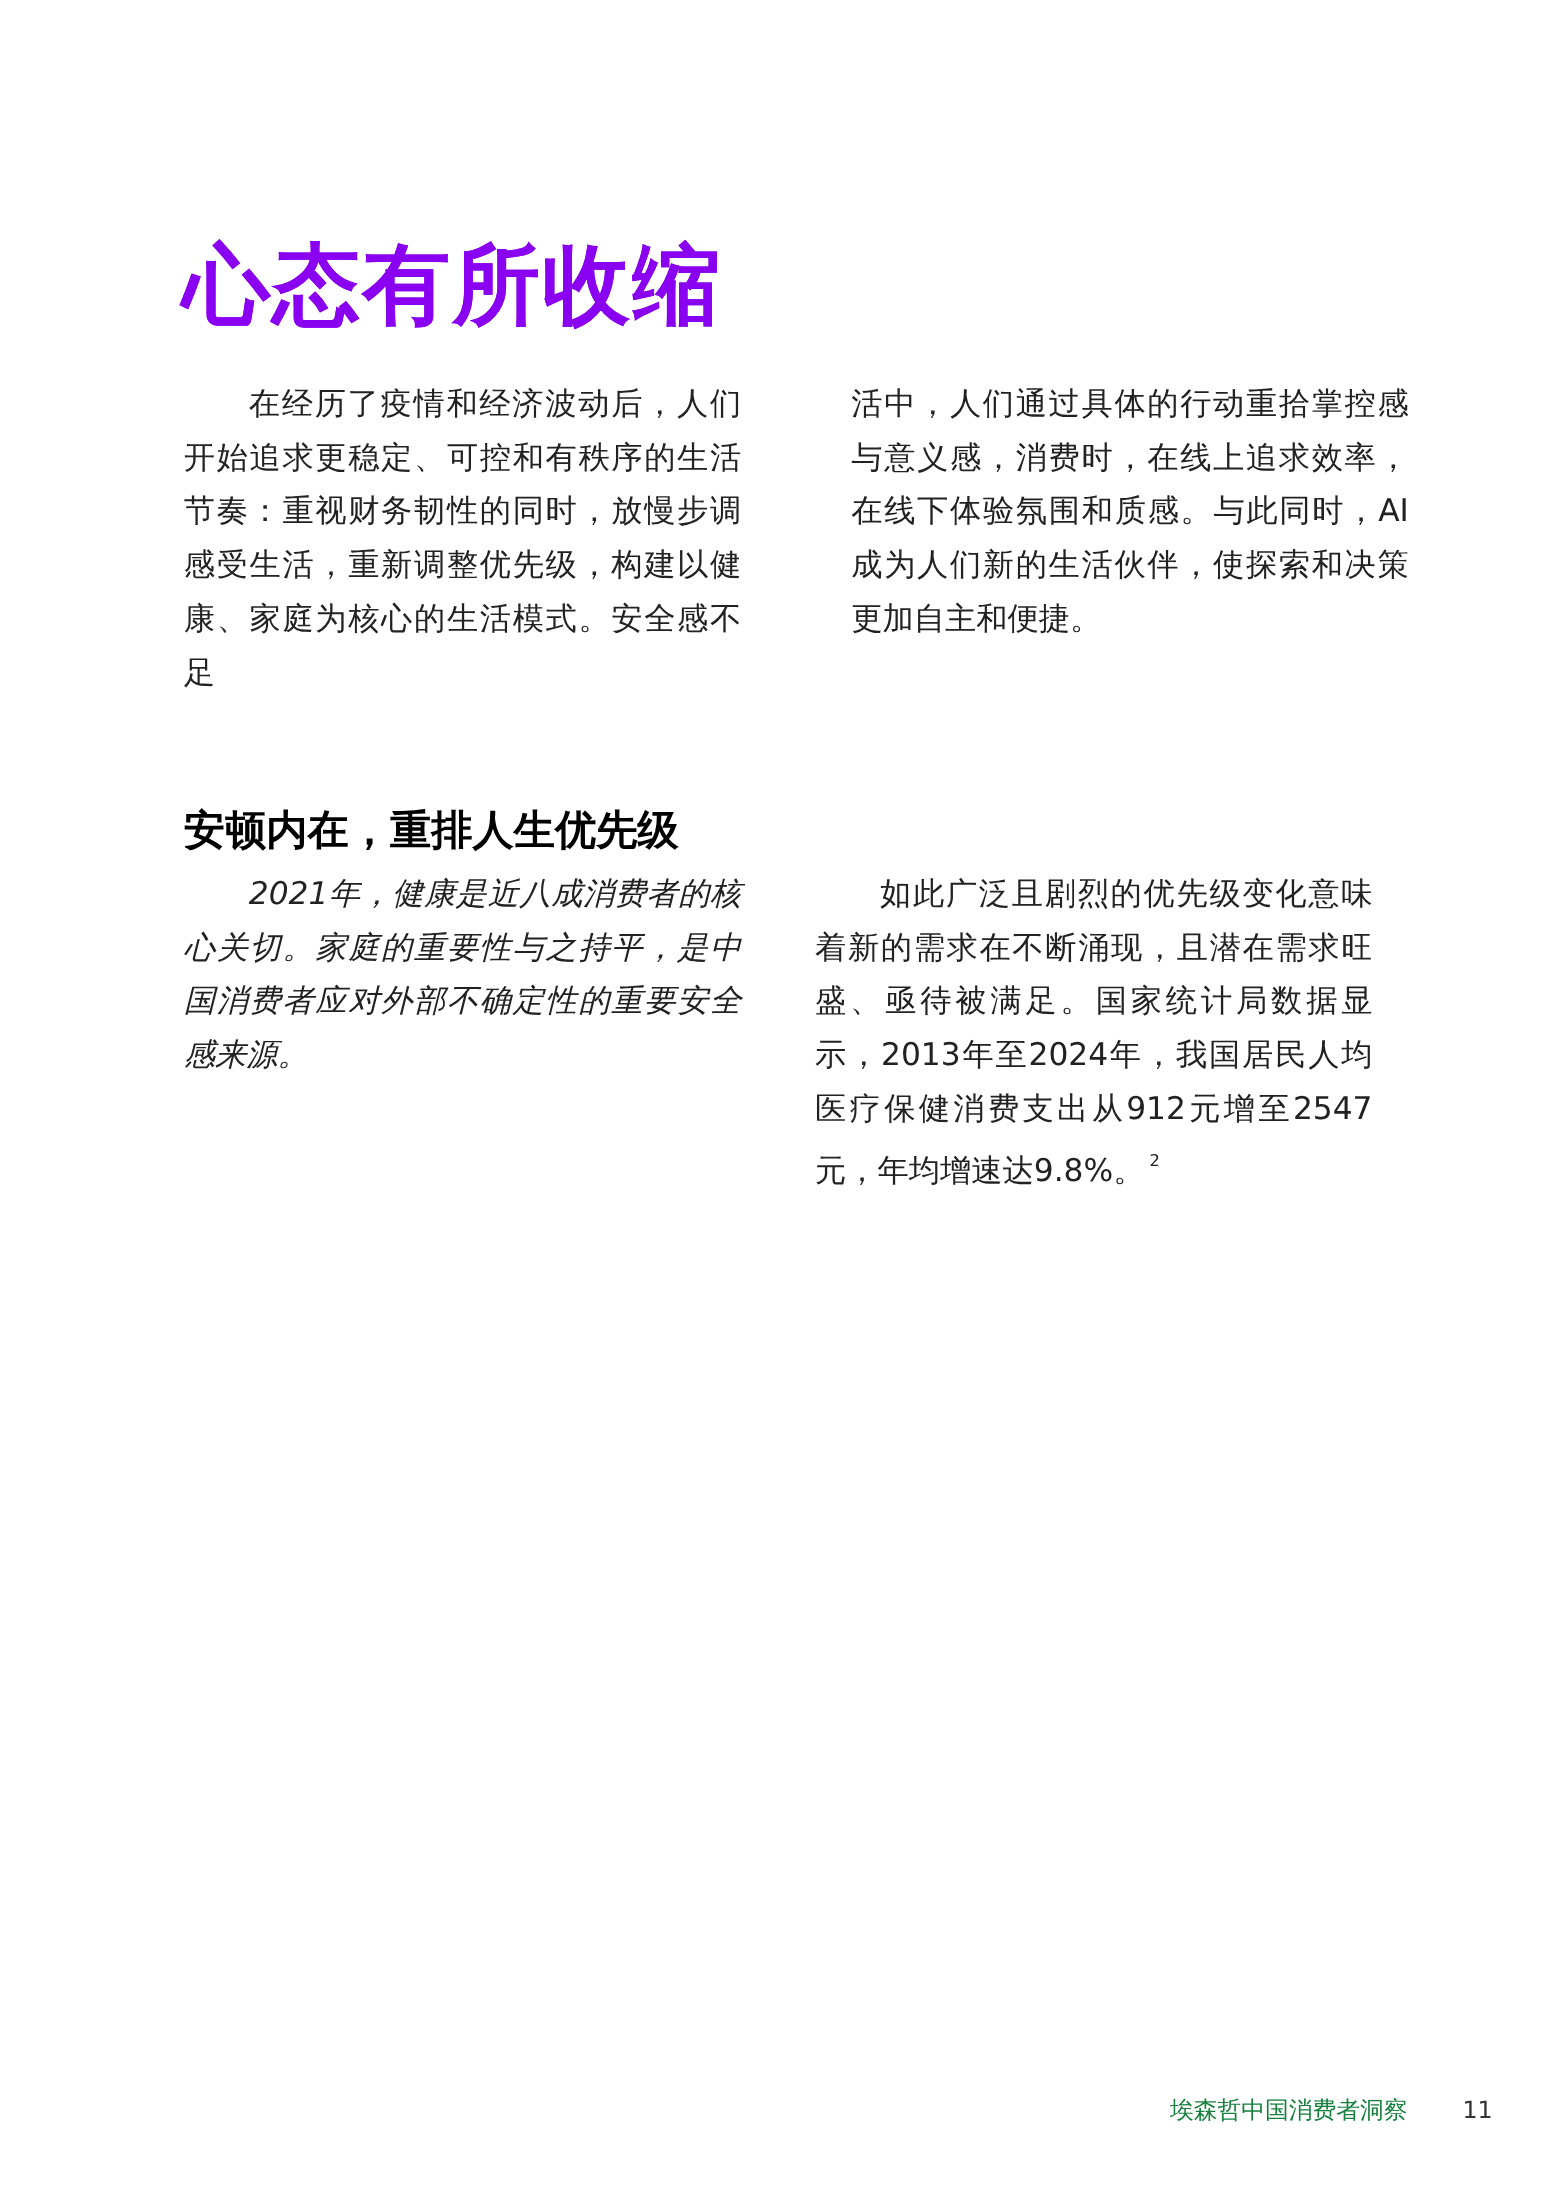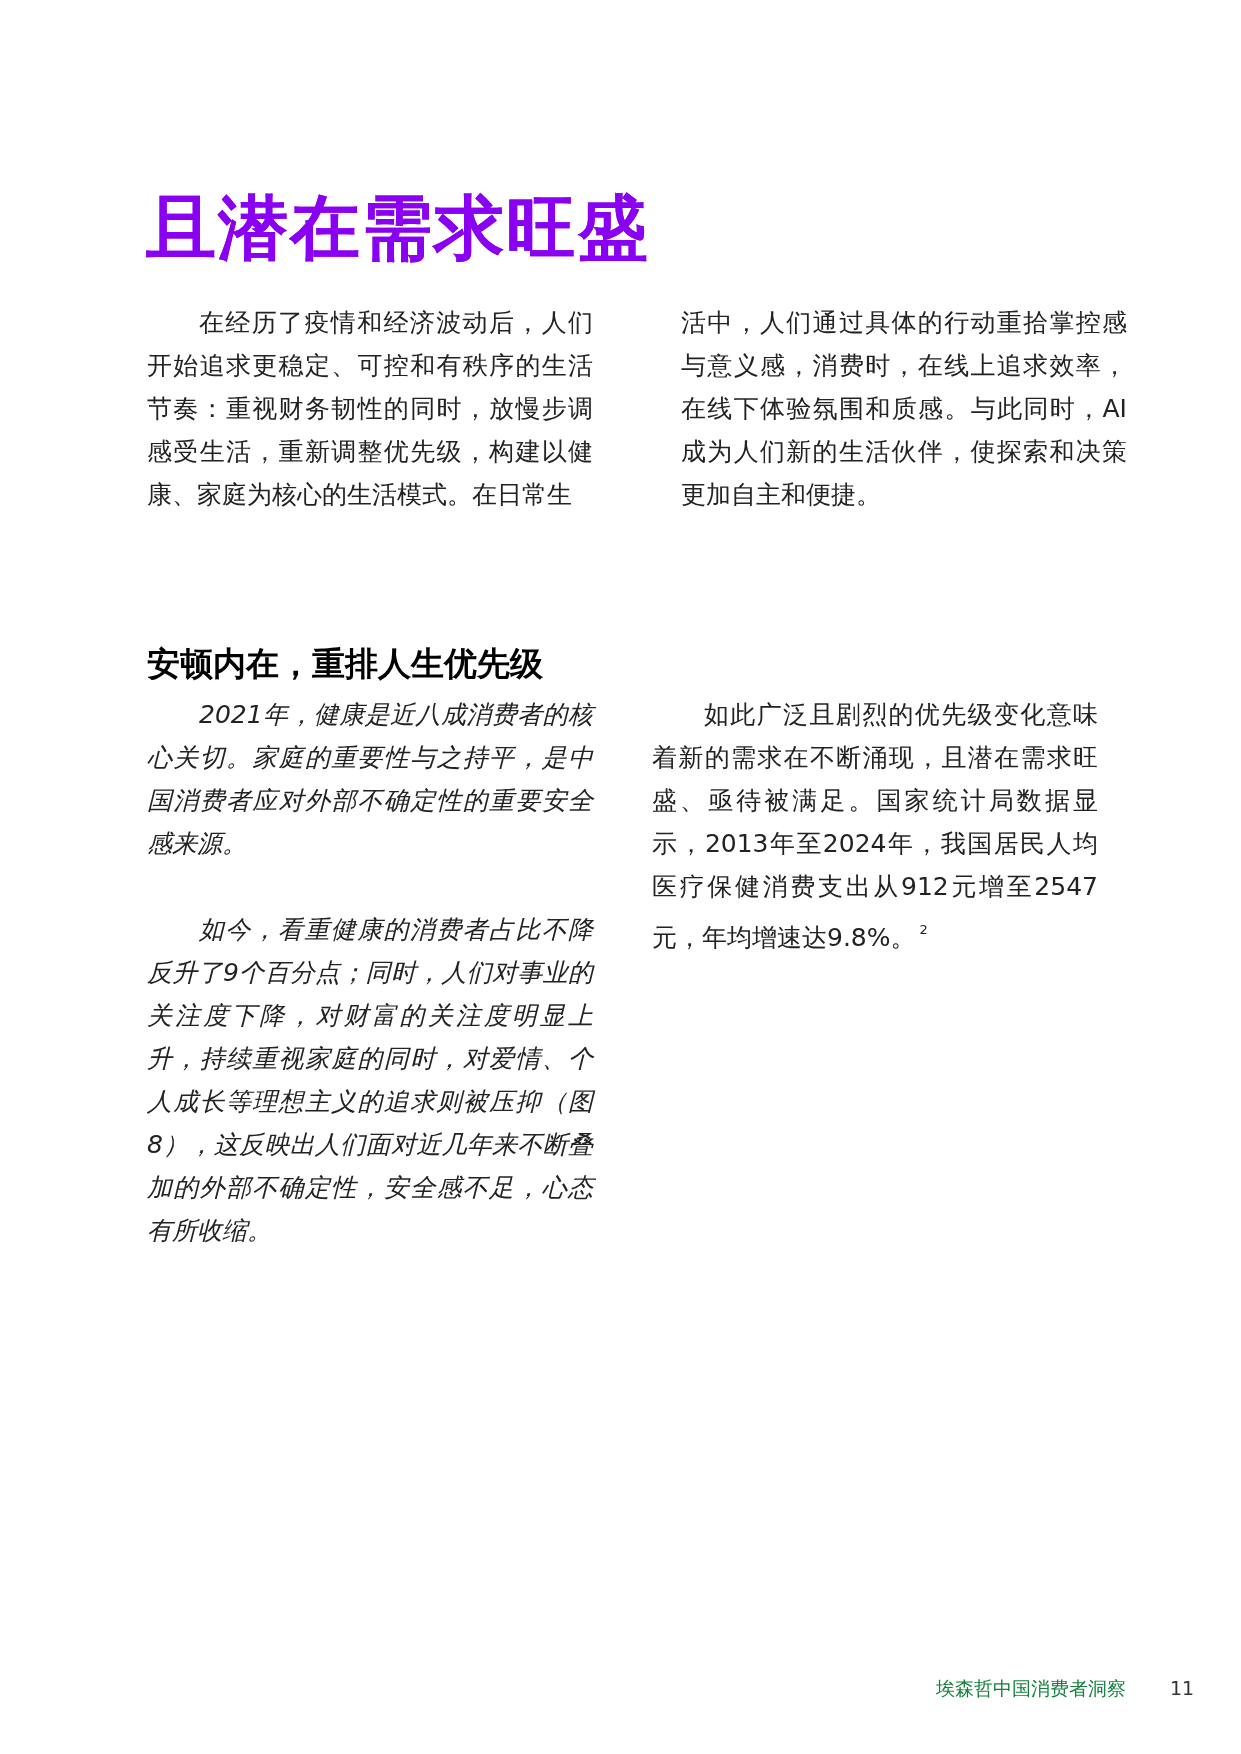--- a/index.html
+++ b/index.html
@@ -18,34 +18,33 @@
   .col-l2 { left: 147px; top: 693px; font-style: italic; }
   .col-r2 { left: 652px; top: 693px; }
   .gap { height: 43px; }
   sup { font-size: 13px; vertical-align: 12px; margin-left: 4px; }
   .footer { position: absolute; left: 936px; top: 1675px; font-size: 19px; color: #15803d; line-height: 26px; }
   .pagenum { position: absolute; left: 1170px; top: 1675px; font-size: 19px; color: #333; line-height: 26px; text-align: center; }
 </style>
 </head>
 <body>
 
-<h1 class="title">且潜在需求旺盛</h1>
+<h1 class="title">心态有所收缩</h1>
 
 <div class="col col-l1">
-  <p class="indent">在经历了疫情和经济波动后，人们开始追求更稳定、可控和有秩序的生活节奏：重视财务韧性的同时，放慢步调感受生活，重新调整优先级，构建以健康、家庭为核心的生活模式。在日常生</p>
+  <p class="indent">在经历了疫情和经济波动后，人们开始追求更稳定、可控和有秩序的生活节奏：重视财务韧性的同时，放慢步调感受生活，重新调整优先级，构建以健康、家庭为核心的生活模式。安全感不足</p>
 </div>
 <div class="col col-r1">
   <p>活中，人们通过具体的行动重拾掌控感与意义感，消费时，在线上追求效率，在线下体验氛围和质感。与此同时，AI成为人们新的生活伙伴，使探索和决策更加自主和便捷。</p>
 </div>
 
 <h2 class="h2">安顿内在，重排人生优先级</h2>
 
 <div class="col col-l2">
   <p class="indent">2021年，健康是近八成消费者的核心关切。家庭的重要性与之持平，是中国消费者应对外部不确定性的重要安全感来源。</p>
   <div class="gap"></div>
-  <p class="indent">如今，看重健康的消费者占比不降反升了9个百分点；同时，人们对事业的关注度下降，对财富的关注度明显上升，持续重视家庭的同时，对爱情、个人成长等理想主义的追求则被压抑（图8），这反映出人们面对近几年来不断叠加的外部不确定性，安全感不足，心态有所收缩。</p>
 </div>
 <div class="col col-r2">
   <p class="indent"><span>如此广泛且剧烈的优先级变化意味着新的需求在不断涌现，且潜在需求旺盛、亟待被满足。国家统计局数据显示，2013年至2024年，我国居民人均医疗保健消费支出从912元增至2547元，年均增速达9.8%。</span><sup>2</sup></p>
 </div>
 
 <div class="footer">埃森哲中国消费者洞察</div>
 <div class="pagenum">11</div>
 
 </body></html>

